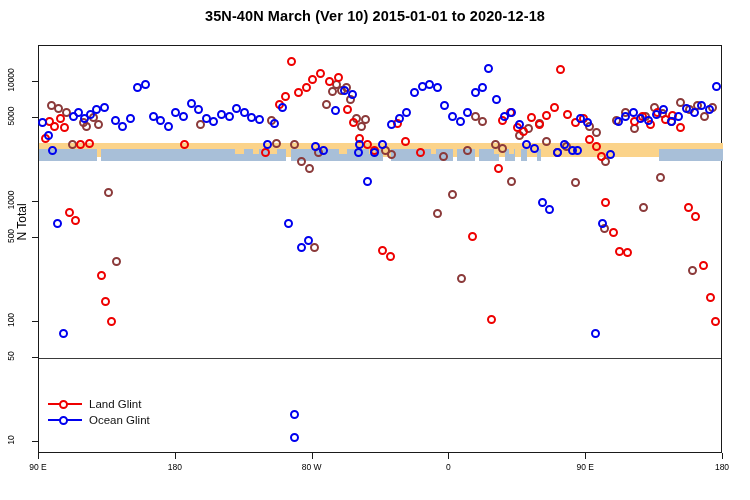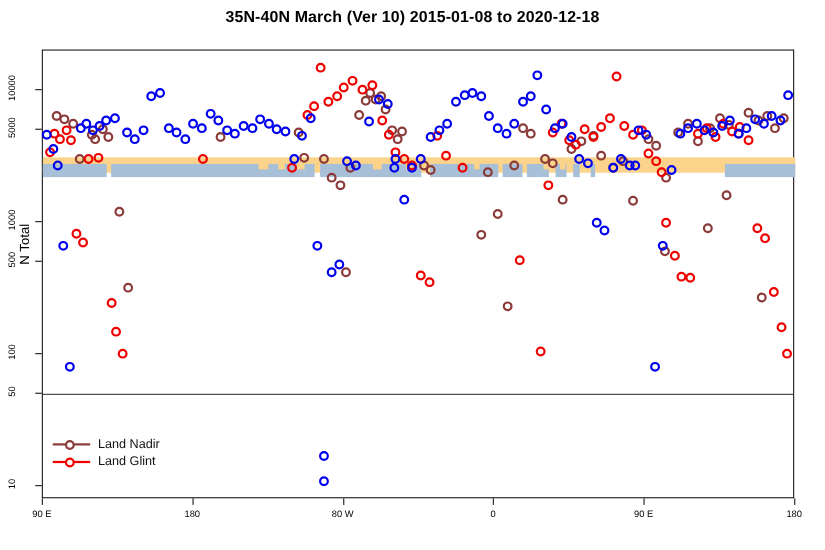--- a/index.html
+++ b/index.html
@@ -37,21 +37,21 @@
   .lgline{position:absolute;top:6px;left:0;width:34px;height:2.2px;}
   .lgcirc{position:absolute;top:3px;left:11px;width:9px;height:9px;
           border-radius:50%;box-sizing:border-box;background:#fff;}
   .lgtxt{font-size:11.5px;color:#111;}
 </style>
 </head>
 <body>
 
 <div id="root">
 
-  <div id="title">35N-40N March (Ver 10)   2015-01-08 to 2020-12-18</div>
+  <div id="title">35N-40N March (Ver 10)   2015-01-01 to 2020-12-18</div>
 
   <div id="plotframe">
     <div id="bands">
         <div class="band" style="background: rgb(251, 211, 138); top: 97.4232px; height: 14px; width: 684px;"></div>
         <div class="bandseg" style="background: rgb(168, 191, 216); left: 0px; width: 58px; top: 103.49px; height: 12px;"></div>
         <div class="bandseg" style="background: rgb(168, 191, 216); left: 62px; width: 185px; top: 103.49px; height: 12px;"></div>
         <div class="bandseg" style="background: rgb(168, 191, 216); left: 252px; width: 92px; top: 103.49px; height: 12px;"></div>
         <div class="bandseg" style="background: rgb(168, 191, 216); left: 352px; width: 62px; top: 103.49px; height: 12px;"></div>
         <div class="bandseg" style="background: rgb(168, 191, 216); left: 418px; width: 18px; top: 103.49px; height: 12px;"></div>
         <div class="bandseg" style="background: rgb(168, 191, 216); left: 440px; width: 20px; top: 103.49px; height: 12px;"></div>
@@ -328,27 +328,27 @@
       <div class="xlab" style="width: 60px; left: 555.2px; top: 462px;">90 E</div>
       <div class="xtick" style="left: 722px;"></div>
       <div class="xlab" style="width: 60px; left: 692px; top: 462px;">180</div>
     </div>
 
   <div id="ylabel" style="left: -18px; top: 215px; width: 80px; text-align: center;">N Total</div>
 
   <div id="legend">
       <div class="lgrow">
         <div class="lgmark">
-          <div class="lgline" style="background: rgb(139, 58, 58);"></div>
-          <div class="lgcirc" style="border: 2.6px solid rgb(139, 58, 58);"></div>
-        </div>
-        <div class="lgtxt">Land Nadir</div>
-      </div>
-      <div class="lgrow">
-        <div class="lgmark">
           <div class="lgline" style="background: rgb(238, 0, 0);"></div>
           <div class="lgcirc" style="border: 2.6px solid rgb(238, 0, 0);"></div>
         </div>
         <div class="lgtxt">Land Glint</div>
       </div>
+      <div class="lgrow">
+        <div class="lgmark">
+          <div class="lgline" style="background: rgb(0, 0, 238);"></div>
+          <div class="lgcirc" style="border: 2.6px solid rgb(0, 0, 238);"></div>
+        </div>
+        <div class="lgtxt">Ocean Glint</div>
+      </div>
     </div>
 
 </div>
 
 </body></html>

